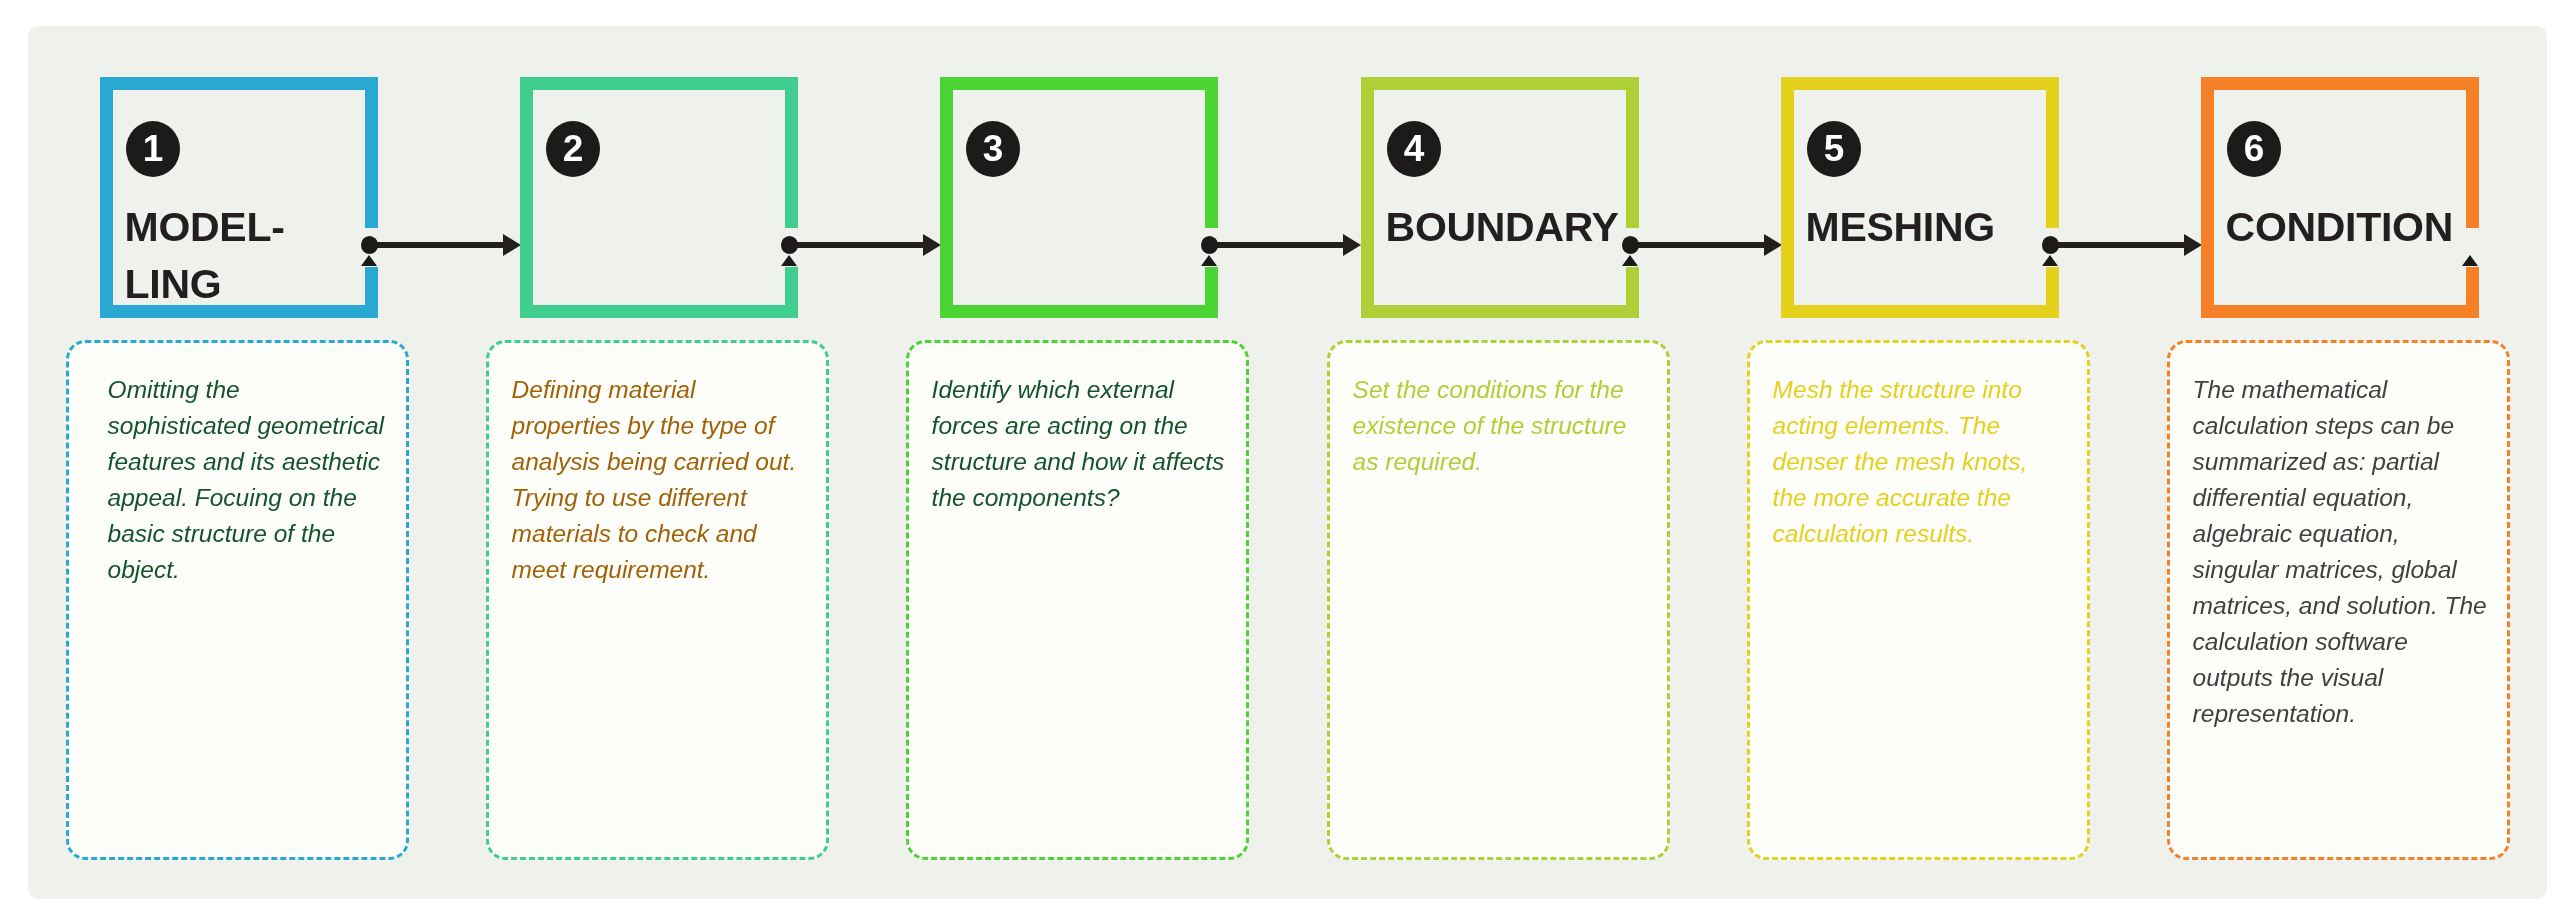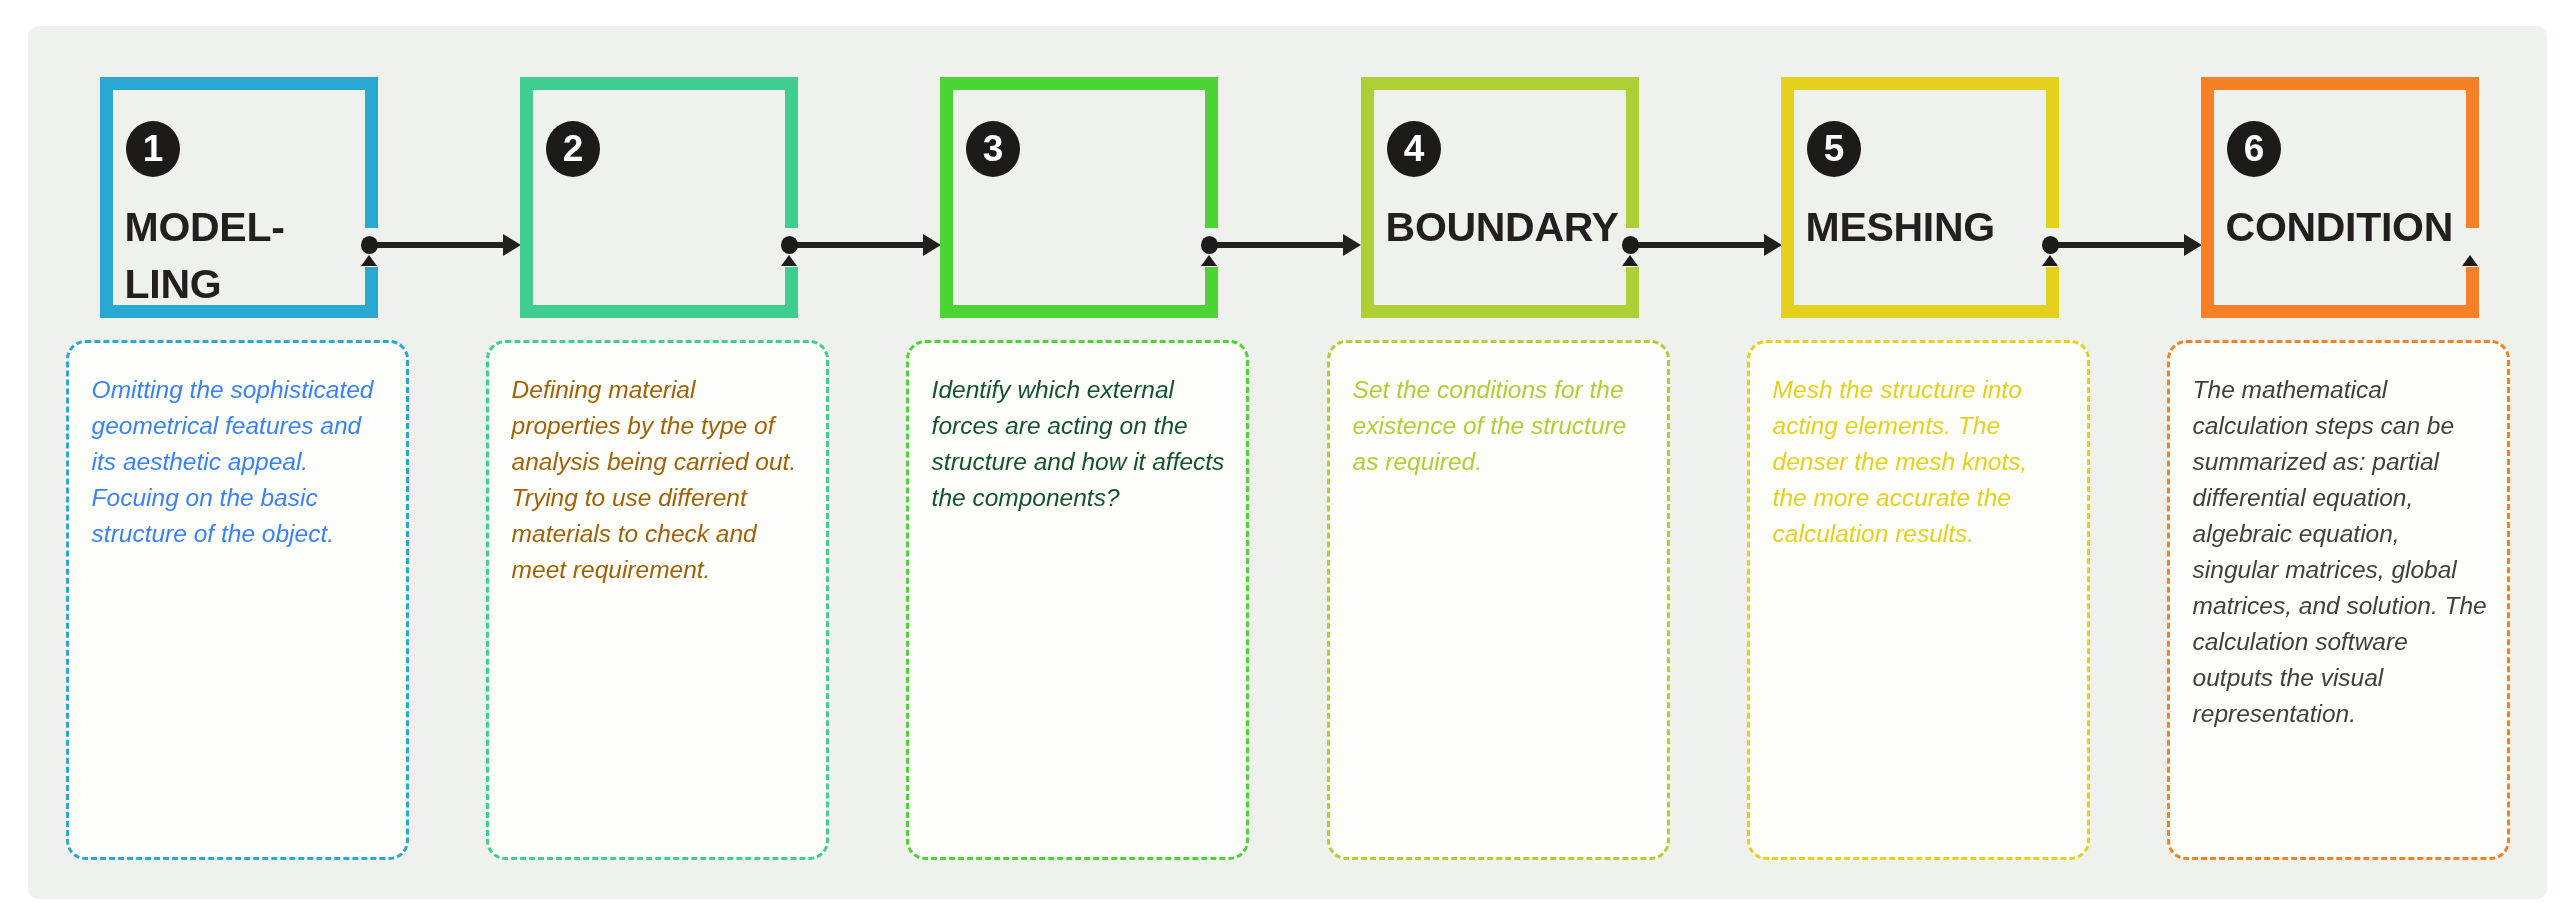--- a/index.html
+++ b/index.html
@@ -54,21 +54,21 @@
       </div>
       <div class="gap-cover"></div>
     </div>
     <div class="flow-arrow">
       <div class="arrow-line"></div>
       <div class="arrow-head"></div>
     </div>
     <div class="dot"></div>
     <div class="up-tri"></div>
     <div class="desc-box" style="border-color: rgb(41, 169, 210);">
-      <p class="desc" style="color: #3b82f6;">Omitting the sophisticated geometrical features and its aesthetic appeal. Focuing on the basic structure of the object.</p>
+      <p class="desc" style="color: #14532d; margin-left: 16px;">Omitting the sophisticated geometrical features and its aesthetic appeal. Focuing on the basic structure of the object.</p>
     </div>
   </div>
 
   <div class="col c1">
     <div class="step-box" style="border-color: rgb(63, 205, 144);">
       <div class="badge">
         <span>2</span>
       </div>
       <div class="gap-cover"></div>
     </div>

